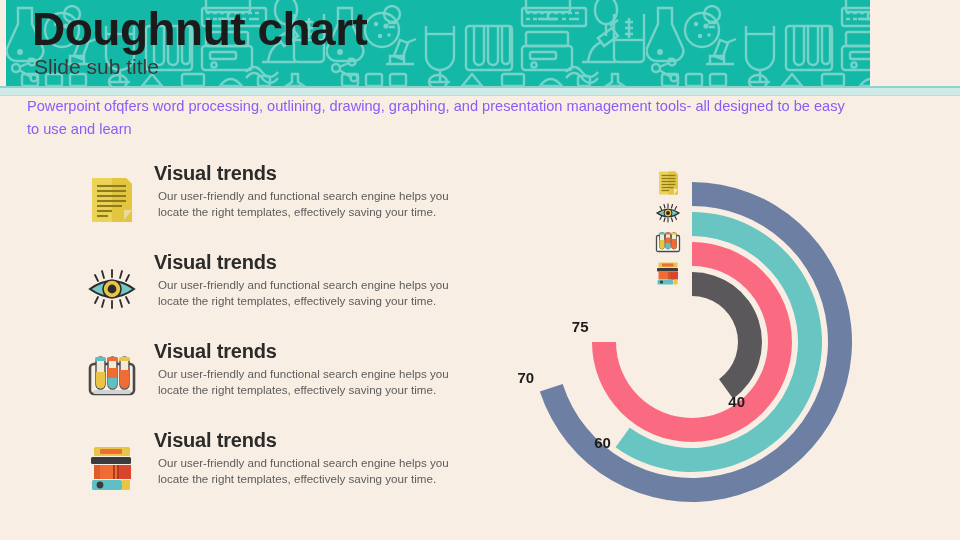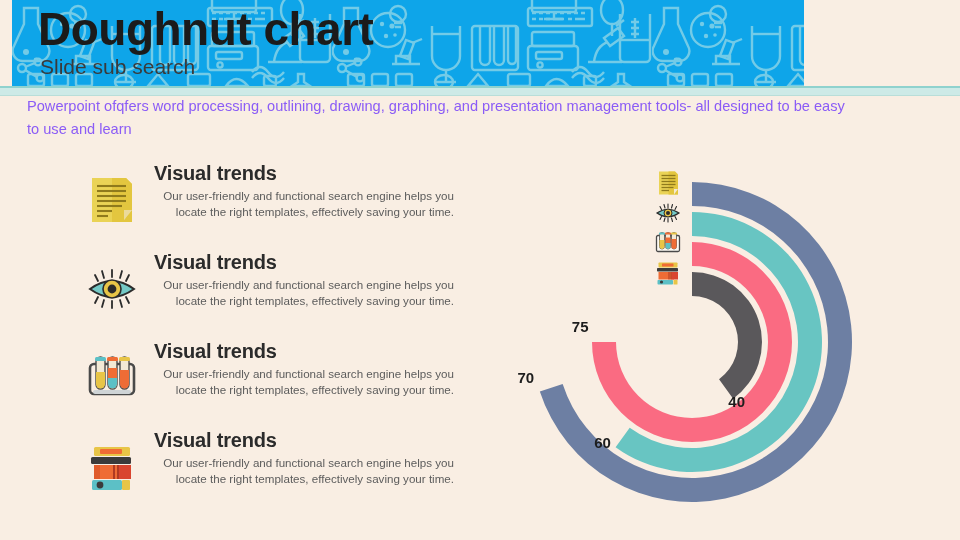--- a/index.html
+++ b/index.html
@@ -14,24 +14,24 @@
     position: relative;
     width: 960px;
     height: 540px;
     background: #f9eee3;
     overflow: hidden;
   }
 
   
   #header {
     position: absolute;
-    left: 12px; top: 0;
-    width: 792px;
+    left: 6px; top: 0;
+    width: 864px;
     height: 86px;
-    background: #0ea5e9;
+    background: #14b8a6;
     overflow: hidden;
   }
   .hdr-pattern {
     position: absolute;
     left: 0; top: 0;
     width: 960px;
     height: 86px;
     opacity: 0.55;
   }
   #header-divider {
@@ -98,21 +98,20 @@
     color: #2b2b2b;
     margin: 0 0 3px 0;
     letter-spacing: -0.2px;
   }
   .feat-desc {
     font-size: 11.6px;
     line-height: 1.42;
     color: #5c5c5c;
     margin: 0;
     padding-left: 4px;
-    text-align: right;
   }
 
   
   #chart {
     position: absolute;
     left: 500px; top: 150px;
     width: 450px;
     height: 380px;
   }
   #chart svg { display: block; }
@@ -240,21 +239,21 @@
               <rect x="252" y="2" width="12" height="10" rx="2"></rect>
               <path d="M286 0 l0 8 -6 4 18 0 -6 -4 0 -8z"></path>
             </g>
           </g>
         </pattern>
       </defs>
       <rect x="0" y="0" width="960" height="86" fill="url(#sciPat)"></rect>
     </svg>
 
     <div id="title">Doughnut chart</div>
-    <div id="subtitle">Slide sub search</div>
+    <div id="subtitle">Slide sub title</div>
   </div>
   <div id="header-divider"></div>
 
   <div id="intro">Powerpoint ofqfers word processing, outlining, drawing, graphing, and presentation management tools- all designed to be easy to use and learn</div>
 
   <div id="features">
 
     <div class="feature">
       <div class="feat-icon">
         <svg viewBox="0 0 52 52" width="52" height="52" xmlns="http://www.w3.org/2000/svg">

